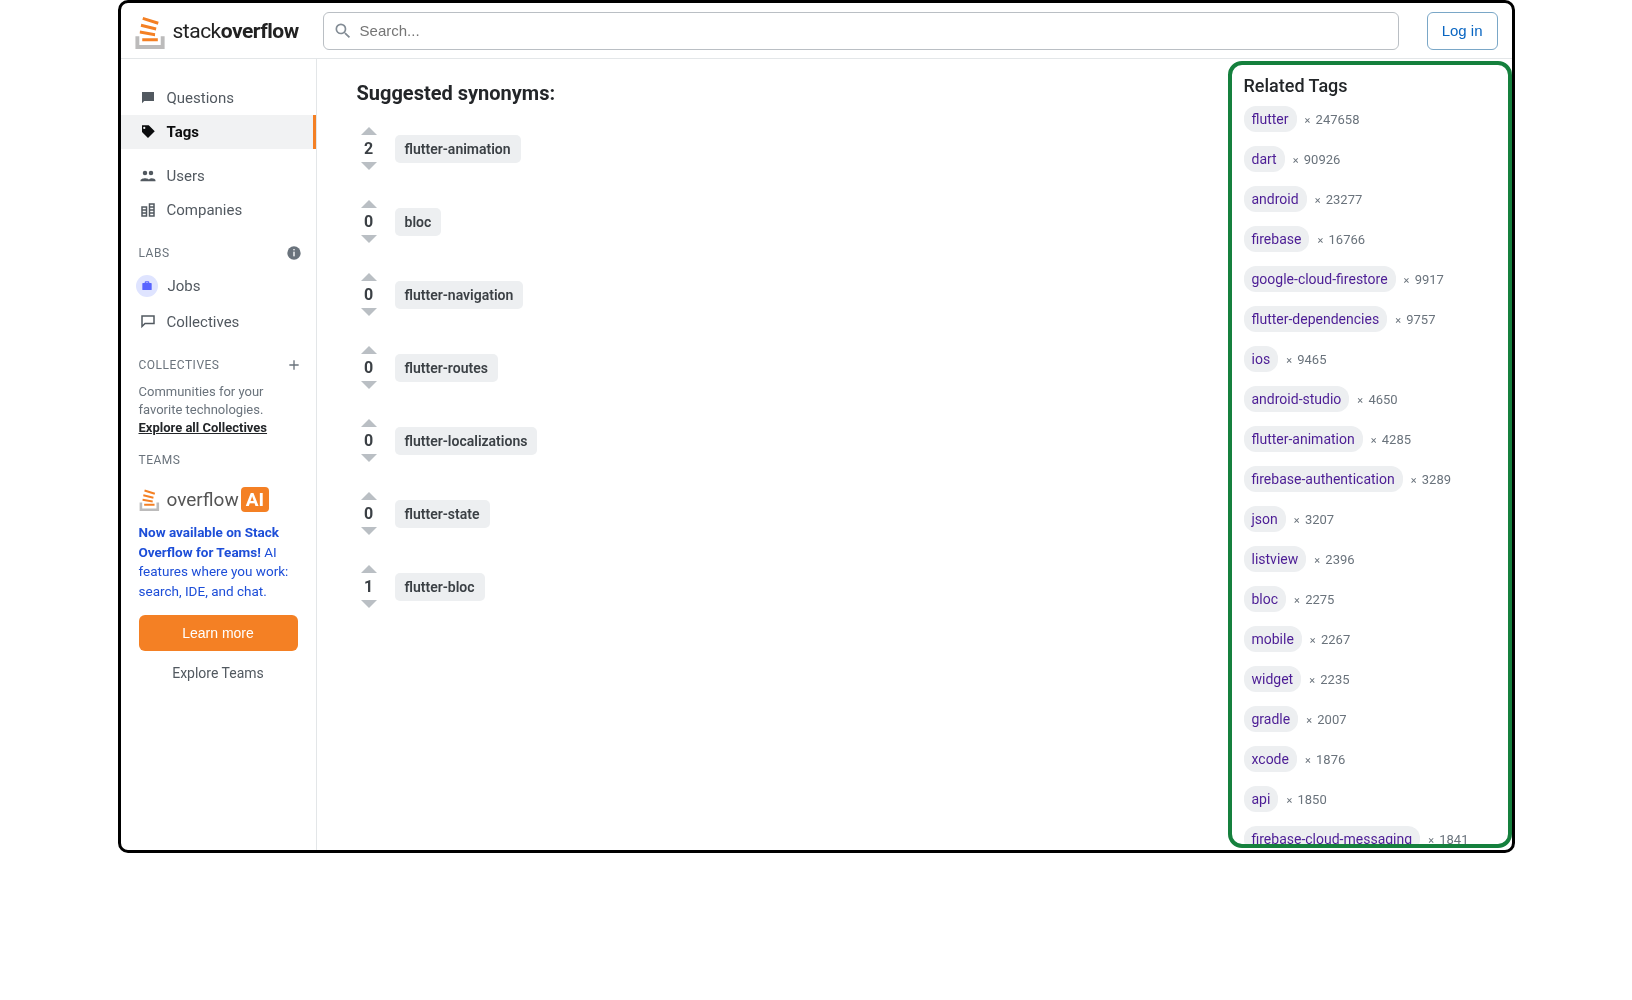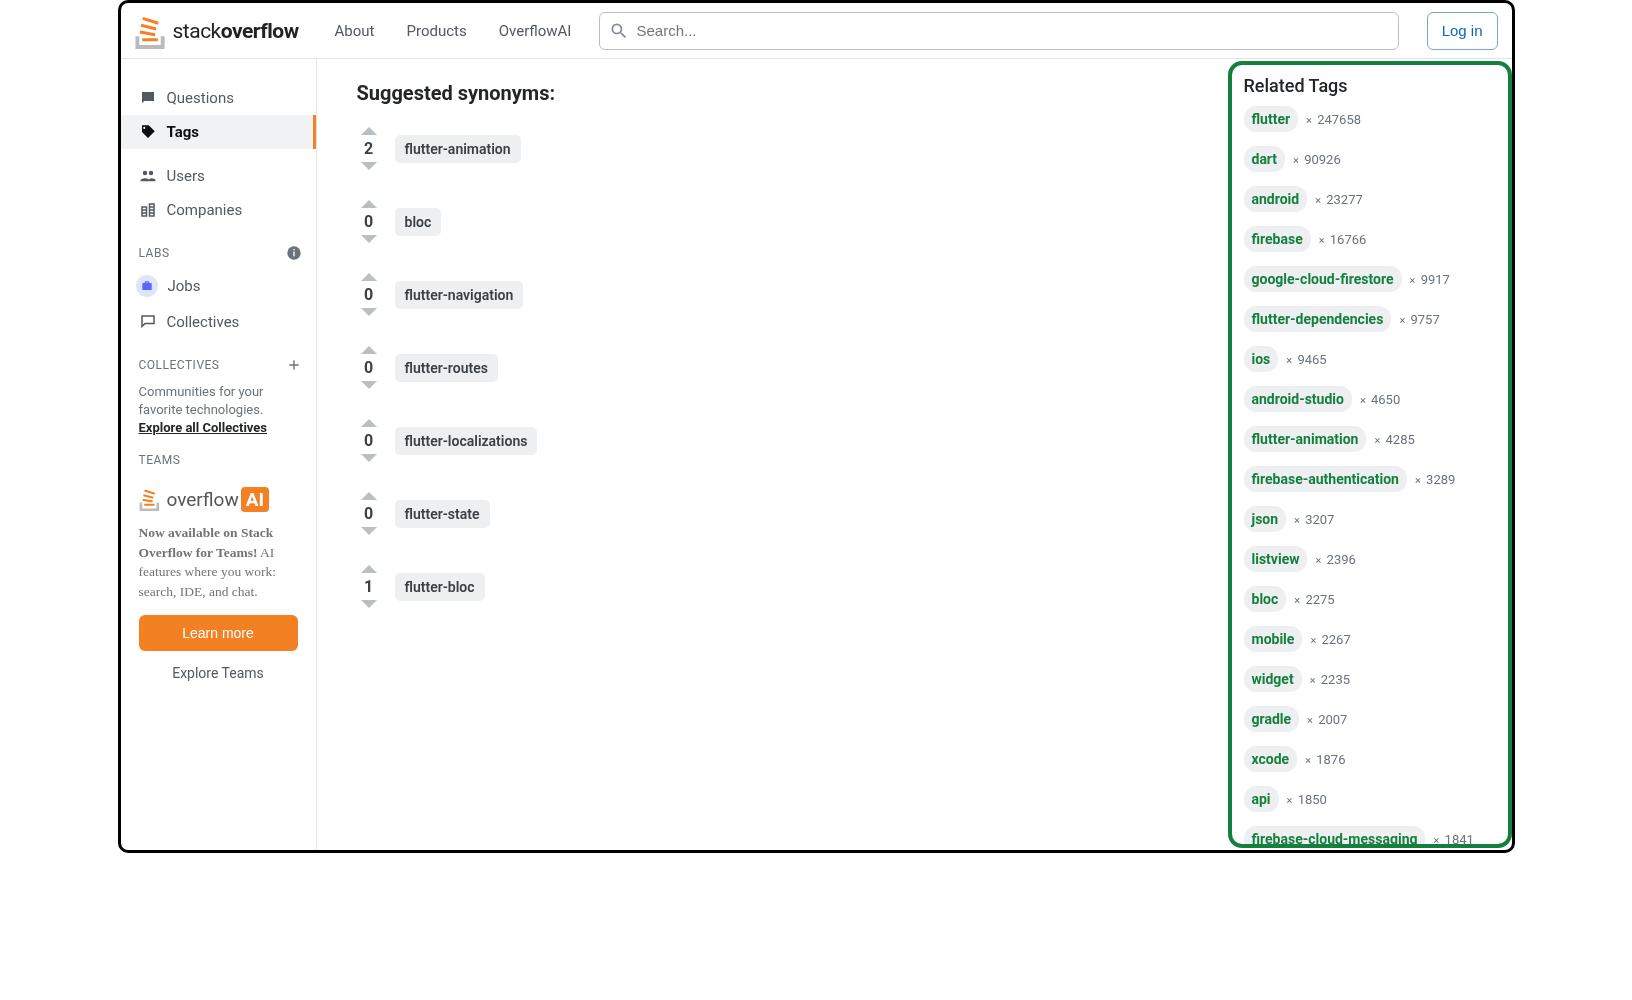--- a/index.html
+++ b/index.html
@@ -29,21 +29,21 @@
 .navitem.active svg { fill: #0c0d0e; }
 .sidebar .section-label { font-size: 12px; color: #6a737c; padding: 18px 0 6px 18px; letter-spacing: 0.5px; display:flex; align-items:center; justify-content:space-between; padding-right:14px;}
 .sidebar .info-icon { width:16px; height:16px; fill:#6a737c; }
 .sidebar .plus-icon { width:16px; height:16px; stroke:#6a737c; stroke-width:2; fill:none; }
 .sidebar .coll-desc { font-size: 13px; color: #6a737c; padding: 4px 18px 2px 18px; line-height: 1.35; }
 .sidebar .coll-link { font-size: 13px; font-weight: 700; text-decoration: underline; padding: 0 18px; cursor:pointer; color:#232629; }
 .teams-box { padding: 10px 18px 0 18px; }
 .teams-logo { display:flex; align-items:center; gap:6px; margin: 4px 0 12px 0;}
 .teams-logo-text { font-size:19px; color:#555;}
 .teams-logo-text .ai { background:#f48024; color:#fff; font-weight:700; padding:1px 5px; border-radius:4px; margin-left:2px;}
-.teams-desc { font-size: 13.5px; color: #737373; line-height:1.45;font-family:Liberation Serif, serif; }
+.teams-desc { font-size: 13.5px; color: #1d4ed8; line-height:1.45; }
 .teams-desc b { font-weight:700; }
 .learn-btn { margin: 14px 18px 0 18px; display:block; text-align:center; background:#f48024; color:#fff; border:none; border-radius:6px; height:36px; width:calc(100% - 36px); font-size:14px; cursor:pointer;}
 .explore-teams { text-align:center; font-size:14px; color:#525960; margin-top:14px; cursor:pointer;}
 
 .jobs-icon-wrap { width:22px; height:22px; border-radius:50%; background:#dfe4ff; display:inline-flex; align-items:center; justify-content:center; margin-left:-3px;}
 .jobs-icon-wrap svg { width:14px; height:14px; fill:#5864ff;}
 
 
 .main { flex:1; display:flex; }
 .center { flex:1; padding: 22px 40px; }
@@ -53,43 +53,38 @@
 .vote-col .arrow { width:0; height:0; border-left:8px solid transparent; border-right:8px solid transparent; cursor:pointer;}
 .vote-col .up { border-bottom:8px solid #babfc4;}
 .vote-col .down { border-top:8px solid #babfc4;}
 .vote-col .score { font-size:16px; font-weight:700; color:#3b4045; padding:2px 0;}
 .tag { display:inline-block; background:#edeff1; color:#3b4045; font-size:14px; padding:6px 10px; border-radius:5px; cursor:pointer; font-weight:600;}
 
 
 .rightpanel { width: 284px; border: 4px solid #15803d; border-radius: 14px; padding: 10px 10px 10px 12px; margin: 2px 0 2px 0; overflow-y:auto;}
 .rightpanel h3 { font-size: 18px; font-weight: 500; margin-bottom: 10px; color:#232629;}
 .rel-row { display:flex; align-items:center; gap:8px; margin: 8px 0 14px 0;}
-.rel-tag { background:#edeff1; color:#15803d; font-size:14px; font-weight:700; padding:5px 8px; border-radius:12px; cursor:pointer;}
+.rel-tag { background:#edeff1; color:#4c1d95; font-size:14px; font-weight:400; padding:5px 8px; border-radius:12px; cursor:pointer;}
 .rel-count { font-size:13px; color:#6a737c;}
 .rel-count .x { font-size:11px; margin-right:2px;}
 
 .spacer { height: 10px;}
 </style>
 </head>
 <body>
 
 <div class="frame">
   <div class="topbar">
     <div class="logo">
       <svg viewBox="0 0 32 37">
           <path fill="#bcbbbb" d="M26 33v-9h4v13H0V24h4v9z"></path>
           <path fill="#f48024" d="M23 12l.9-3L8 4l-.9 3L23 12zm-2 6l.6-3.1L6 11l-.6 3.1L21 18zm-1 6l.3-3.1L4.7 18l-.3 3.1L20 24zM7 26h16v3H7z"></path>
         </svg>
       <span class="logo-text"><span>stack</span><span class="bold">overflow</span></span>
     </div>
-    <nav class="topnav">
-      <a>About</a>
-      <a>Products</a>
-      <a>OverflowAI</a>
-    </nav>
     <div class="searchwrap">
       <svg viewBox="0 0 24 24">
           <path d="M15.5 14h-.79l-.28-.27A6.47 6.47 0 0 0 16 9.5 6.5 6.5 0 1 0 9.5 16c1.61 0 3.09-.59 4.23-1.57l.27.28v.79l5 4.99L20.49 19l-4.99-5zm-6 0C7 14 5 12 5 9.5S7 5 9.5 5 14 7 14 9.5 12 14 9.5 14z"></path>
         </svg>
       <input class="search" placeholder="Search..." style="">
     </div>
     <button class="login">Log in</button>
   </div>
 
   <div class="body">

